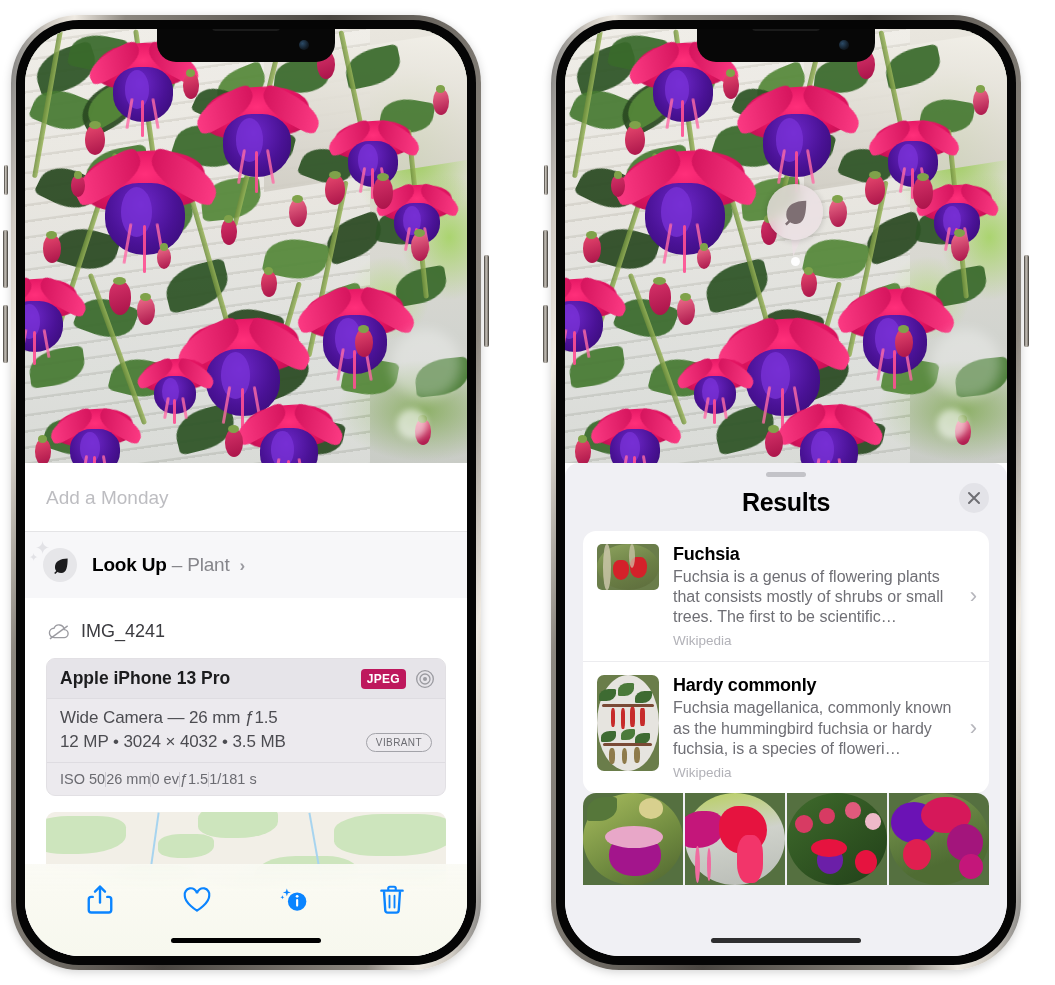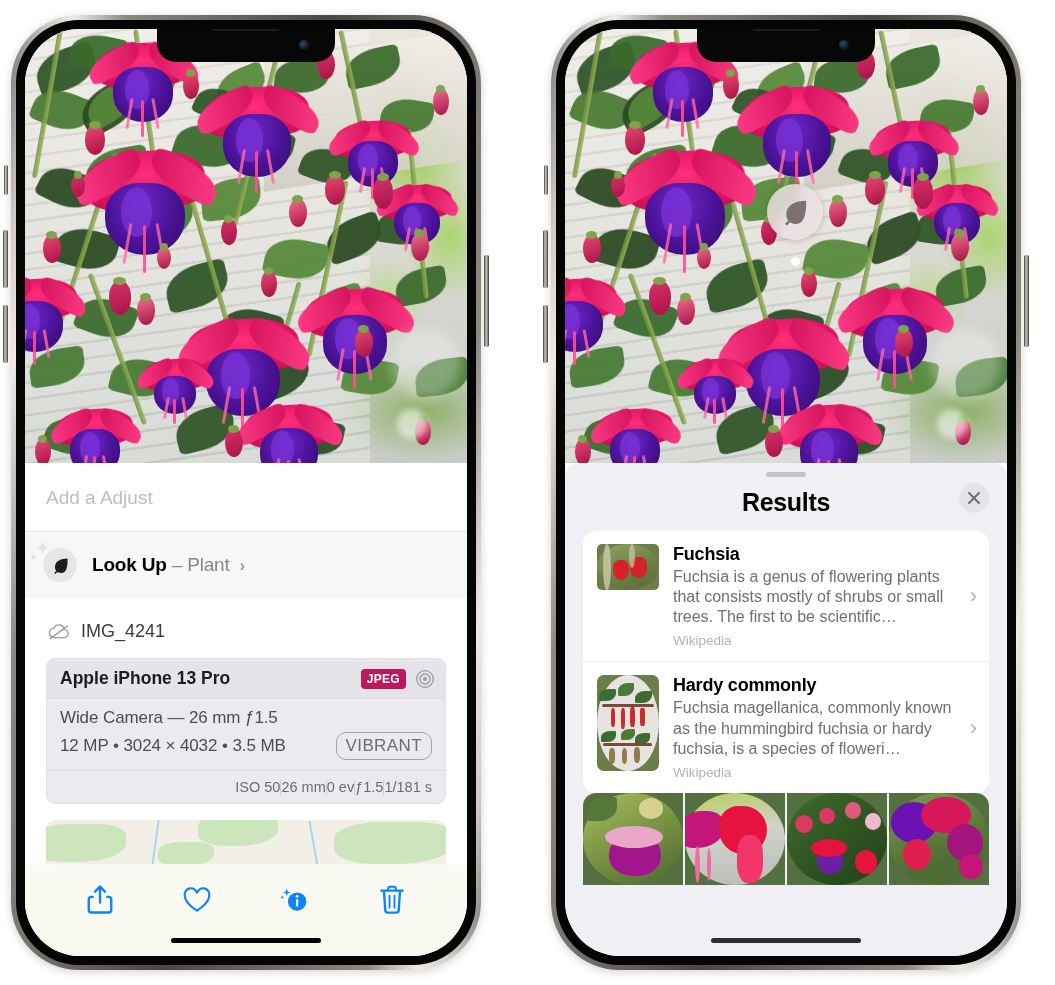--- a/index.html
+++ b/index.html
@@ -179,25 +179,25 @@
   .cam-head-right { display:flex; align-items:center; gap:9px; }
   .badge-jpeg {
     background:#be185d; color:#fff; font-size: 12px; font-weight:700;
     padding: 3px 6px; border-radius:4px; letter-spacing:.3px;
   }
   .aperture-ic { width:20px; height:20px; }
   .cam-body { padding: 9px 13px 10px 13px; }
   .cam-line { font-size: 17px; color:#4c4c51; letter-spacing:-.1px; }
   .cam-line2 { display:flex; align-items:center; justify-content:space-between; margin-top:4px; }
   .badge-vibrant {
-    border:1px solid #a3a3a9; color:#6c6c72; font-size: 17px;
+    border:1px solid #a3a3a9; color:#6c6c72; font-size: 10px;
     padding: 3px 9px; border-radius: 10px; letter-spacing:.4px;
   }
   .cam-foot {
-    display:flex; align-items:center; justify-content:flex-end;
+    display:flex; align-items:center; justify-content:flex-start;
     border-top: 1px solid #dedce1;
     padding: 8px 13px;
     font-size: 14.5px; color:#6b6b71;
   }
   .cam-foot .divider { width:1px; height:15px; background:#cfcdd3; }
 
   .map-thumb {
     margin: 16px 21px 0 21px;
     height: 110px;
     border-radius: 9px 9px 0 0;
@@ -481,21 +481,21 @@
               <div class="bl" style="left:10px;top:410px;width:16px;height:26px;background:linear-gradient(160deg,#e8496f,#a81248);border-radius:46% 46% 50% 50%"></div>
               <div class="bl" style="left:12.879999999999999px;top:406px;width:9.6px;height:8px;background:#7fa24a;border-radius:50%"></div>
               <div class="bl" style="right:6px;top:300px;width:70px;height:70px;background:rgba(255,255,255,.30);filter:blur(6px)"></div>
               <div class="bl" style="right:40px;top:380px;width:30px;height:30px;background:rgba(255,255,255,.55);filter:blur(3px)"></div>
             </div>
         </div>
 
         <div class="info-sheet">
 
           <div class="caption-row">
-            <div class="caption-ph">Add a Adjust</div>
+            <div class="caption-ph">Add a Monday</div>
           </div>
 
           <div class="lookup-row">
             <div class="leaf-circle">
               <span class="spark s1">✦</span>
               <span class="spark s2">✦</span>
               <svg viewBox="0 0 24 24" aria-hidden="true">
                 <path d="M21 3c-9 0-16 3.5-16 11 0 2 .6 3.6 1.6 4.8L4 21.4 5.4 22.8l2.7-2.7C9.4 21 11 21.5 13 21.5 20 21.5 21 12 21 3z" fill="#1c1c1e"></path>
               </svg>
             </div>

